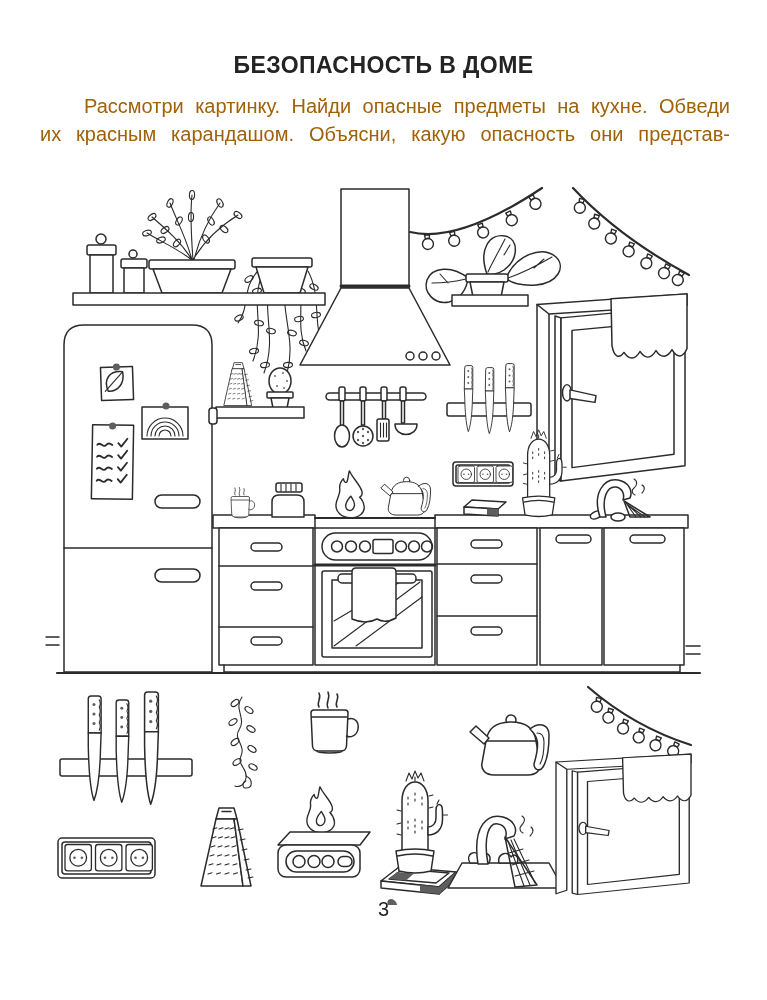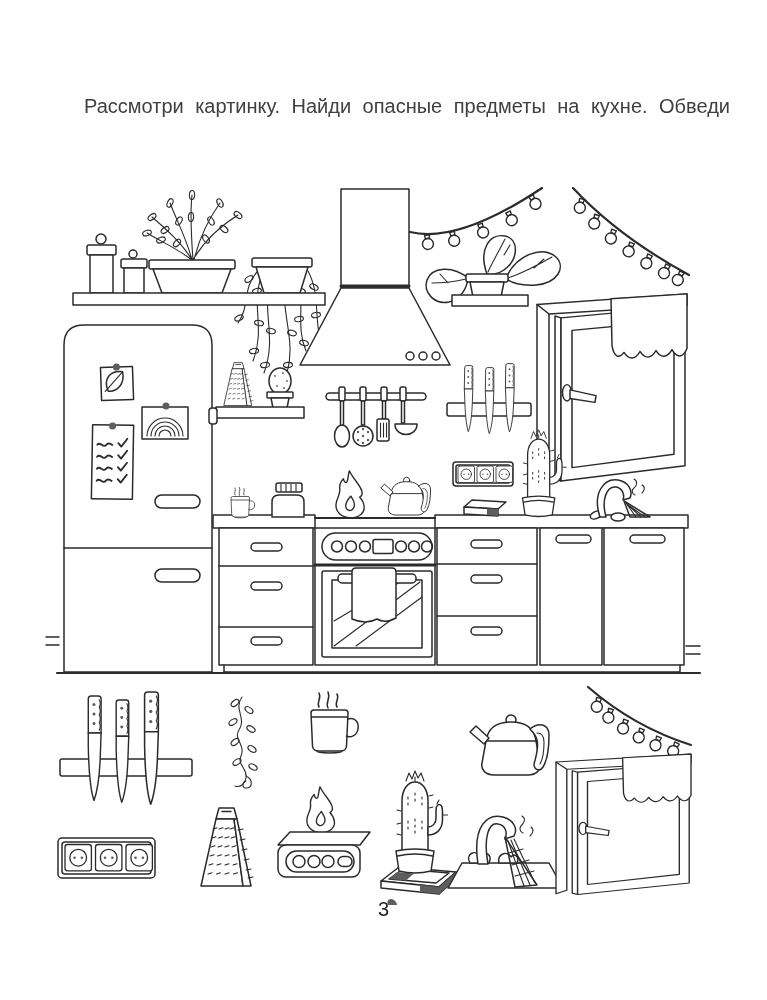--- a/index.html
+++ b/index.html
@@ -1,40 +1,42 @@
 <!DOCTYPE html>
 <html><head>
 <meta charset="utf-8">
 <style>
   html,body{margin:0;padding:0;background:#e8e8e8}
   .sheet{position:relative;width:767px;height:1000px;background:#fff;
          font-family:"Liberation Sans",sans-serif;color:#222;overflow:hidden;margin:0 auto}
   .title{position:absolute;top:52px;left:0;width:100%;margin:0;text-align:center;
          font-size:23px;font-weight:bold;letter-spacing:.4px;color:#242424}
-  .instr{position:absolute;top:92px;left:40px;width:690px;font-size:20px;line-height:28px;color:#404040}
+  .instr{position:absolute;top:92px;left:40px;width:690px;font-size:20px;line-height:28px;color:#a16207}
   .instr .line{display:block}
   .l1{text-indent:44px}
   .jl{text-align:justify;text-align-last:justify}
   .pageno{position:absolute;top:898px;left:0;width:100%;text-align:center;font-size:20px;color:#242424}
   svg.art{position:absolute;left:0;top:175px}
   .wh{fill:#ffffff}
   .dk{fill:#5e5e5e;stroke:none}
   .lt{fill:#e3e3e3}
   .th2{stroke-width:2.2}
   .th3{stroke-width:3}
   .tn{stroke-width:1.1}
 </style>
 </head>
 <body>
 
 <div class="sheet">
 
+  <h1 class="title">БЕЗОПАСНОСТЬ В ДОМЕ</h1>
 
   <div class="instr">
     <span class="line l1 jl">Рассмотри картинку. Найди опасные предметы на кухне. Обведи</span>
+    <span class="line jl">их красным карандашом. Объясни, какую опасность они представ-</span>
   </div>
 
   <svg class="art" width="767" height="730" viewBox="0 0 767 730" stroke="#2b2b2b" stroke-width="1.5" fill="none" stroke-linecap="round" stroke-linejoin="round">
 
     <defs>
       <ellipse id="lf" rx="4.5" ry="2.6"></ellipse>
       <g id="bulb">
           <path d="M-2.5,0 h5 l-0.5,3.5 h-4 Z"></path>
           <circle cx="0" cy="9" r="5.5"></circle>
         </g>

